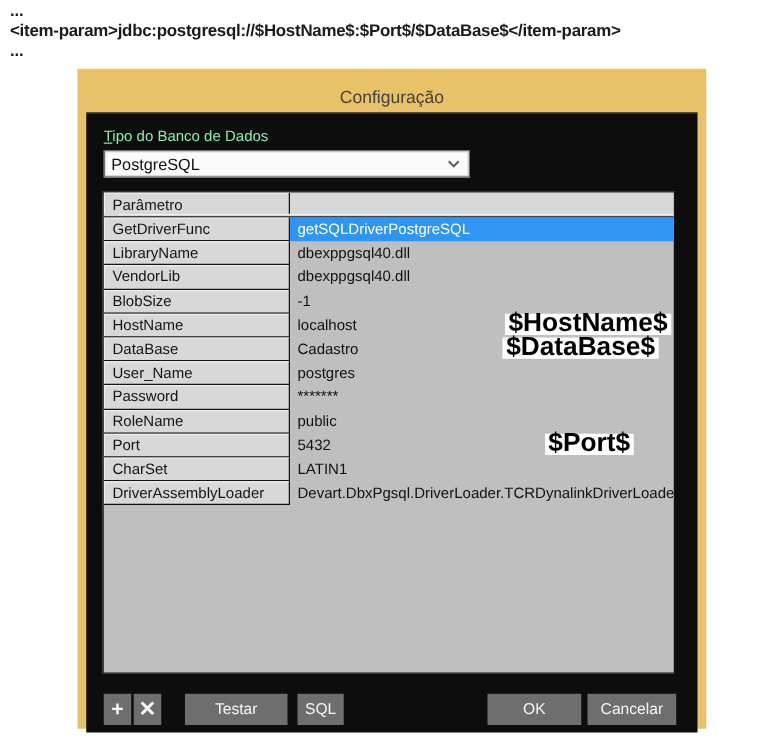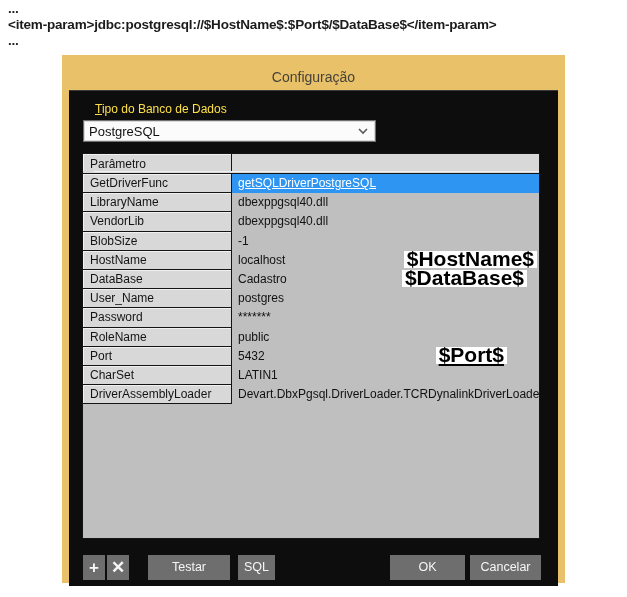--- a/index.html
+++ b/index.html
@@ -22,22 +22,22 @@
   .titlebar {
     height: 24px; line-height: 23px; text-align: center;
     font-size: 14px; color: #46423a;
   }
   .content {
     position: relative; background: #0d0d0d; width: 100%; height: 496px;
     border-top: 1px solid #3a3a3a;
   }
 
   .db-label {
-    position: absolute; left: 26px; top: 11px;
-    color: #fde047; font-size: 12px;
+    position: absolute; left: 14px; top: 11px;
+    color: #86efac; font-size: 12px;
   }
   .db-label .mn { text-decoration: underline; }
 
   .combo {
     position: absolute; left: 14px; top: 29px; width: 293px; height: 22px;
     background: #fbfbfb; border: 1px solid #707070;
     box-shadow: 0 0 0 1px #d9d9d9 inset;
     display: flex; align-items: center; justify-content: space-between;
     font-size: 13px; color: #111; padding: 0 6px 0 5px; cursor: default;
   }
@@ -60,21 +60,21 @@
   .cell-param {
     width: 149px; background: #d8d8d8; padding: 2px 0 0 7px;
     border-right: 1px solid #141414; border-bottom: 1px solid #141414;
     box-shadow: inset 1px 1px 0 #f0f0f0;
     overflow: hidden; white-space: nowrap;
   }
   .cell-value {
     flex: 1; padding: 2px 0 0 6px; color: #111;
     overflow: hidden; white-space: nowrap;
   }
-  .cell-value.selected { background: #2e95f2; color: #ffffff; text-decoration: underline; }
+  .cell-value.selected { background: #2e95f2; color: #ffffff; }
 
   .param-annotation {
     position: absolute; top: 0; height: 17px; line-height: 16px;
     background: #ffffff; color: #000;
     font-weight: bold; font-size: 21px; padding: 0 3px;
     white-space: nowrap; z-index: 3;
   }
 
   
   .btn {
@@ -159,21 +159,21 @@
               <div class="cell-param">Password</div>
               <div class="cell-value">*******</div>
             </div>
             <div class="grid-row">
               <div class="cell-param">RoleName</div>
               <div class="cell-value">public</div>
             </div>
             <div class="grid-row">
               <div class="cell-param">Port</div>
               <div class="cell-value">5432</div>
-              <span class="param-annotation" style="right: 32px; text-decoration: underline;">$Port$</span>
+              <span class="param-annotation" style="right: 32px;">$Port$</span>
             </div>
             <div class="grid-row">
               <div class="cell-param">CharSet</div>
               <div class="cell-value">LATIN1</div>
             </div>
             <div class="grid-row">
               <div class="cell-param">DriverAssemblyLoader</div>
               <div class="cell-value">Devart.DbxPgsql.DriverLoader.TCRDynalinkDriverLoader,Devar</div>
             </div>
           </div>

